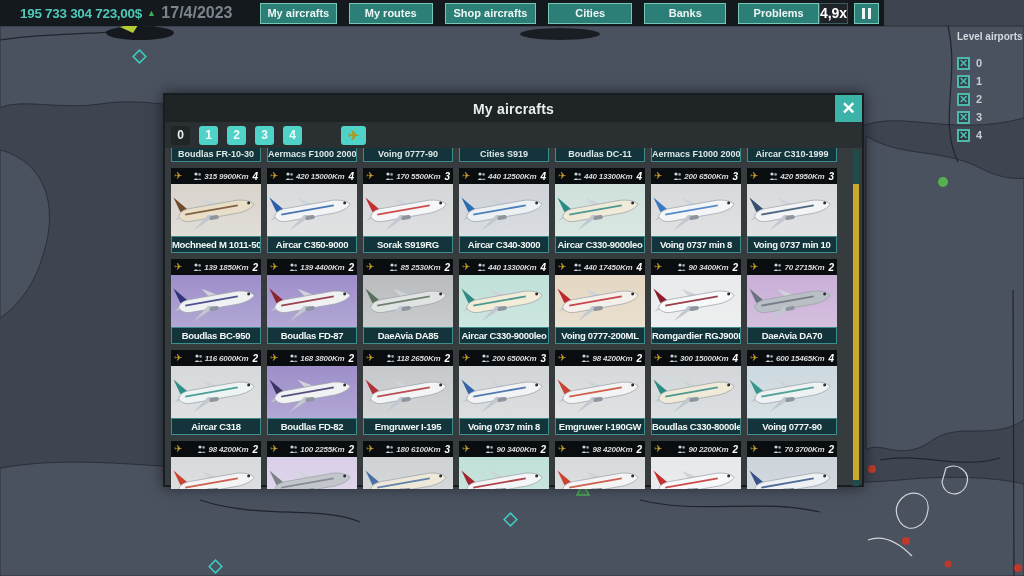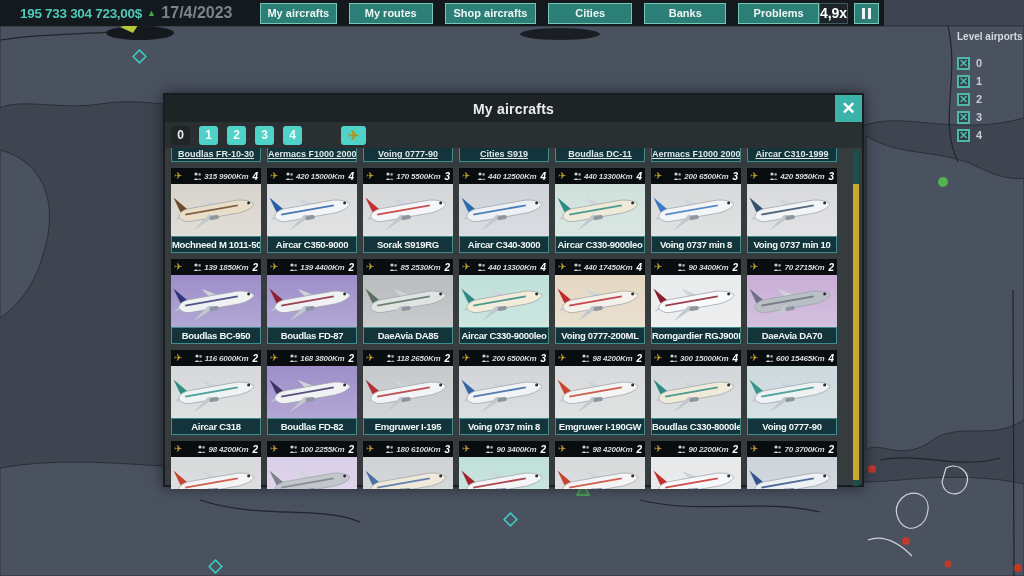--- a/index.html
+++ b/index.html
@@ -47,21 +47,21 @@
   .tab { width:19px; height:19px; border:none; border-radius:3px; background:#4fd2c7; color:#f2fbfa;
          font-family:inherit; font-size:12px; font-weight:bold; cursor:pointer; padding:0; }
   .tab.sel { background:#202627; color:#e8edee; }
   .tab.plane-tab { width:25px; margin-left:30px; font-size:13px; color:#b8930f; }
 
   
   .grid-area { position:relative; height:341px; overflow:hidden; padding:0 0 0 6px; }
   .clipped-row, .card-row { display:flex; gap:6px; margin-bottom:6px; }
   .clip-plate { width:90px; height:14px; background:#12343a; border:1px solid #3f8c8c; border-top:none;
                 color:#dfe7e7; font-size:9px; font-weight:bold; text-align:center; line-height:13px;
-                overflow:hidden; white-space:nowrap;text-decoration:underline; }
+                overflow:hidden; white-space:nowrap; }
   .card { width:90px; cursor:pointer; }
   .stats { height:16px; background:#0a0d0f; display:flex; align-items:center; padding:0 3px; gap:2px; }
   .s-plane { color:#c8a227; font-size:10px; line-height:16px; }
   .s-right { margin-left:auto; display:flex; align-items:center; gap:2px;font-style:italic; }
   .s-pax, .s-range { color:#d6dadd; font-size:8px; font-weight:bold; letter-spacing:-0.2px; }
   .s-level { color:#fff; font-size:10px; font-weight:bold; margin-left:2px; }
   .thumb { height:52px; overflow:hidden; display:flex; align-items:center; justify-content:center; }
   .cname { height:17px; background:#12343a; border:1px solid #3f8c8c; color:#f2f7f7; font-size:9.5px;
            font-weight:bold; text-align:center; line-height:15px; overflow:hidden;
            white-space:nowrap; letter-spacing:-0.3px; }

